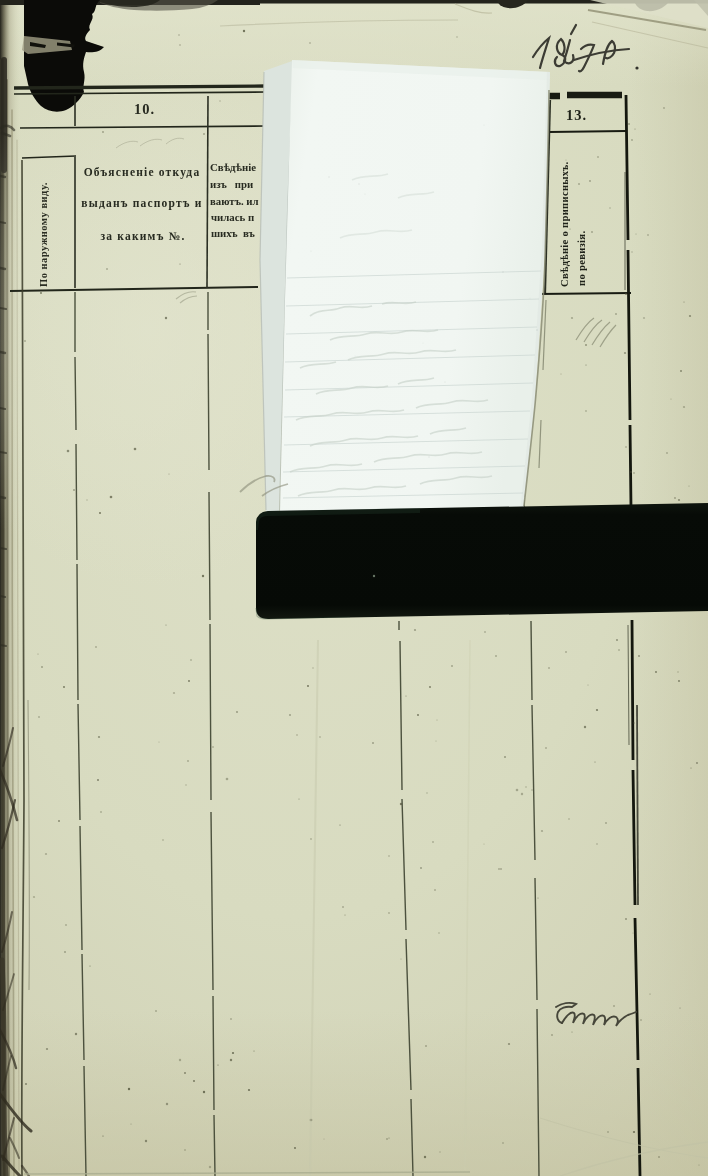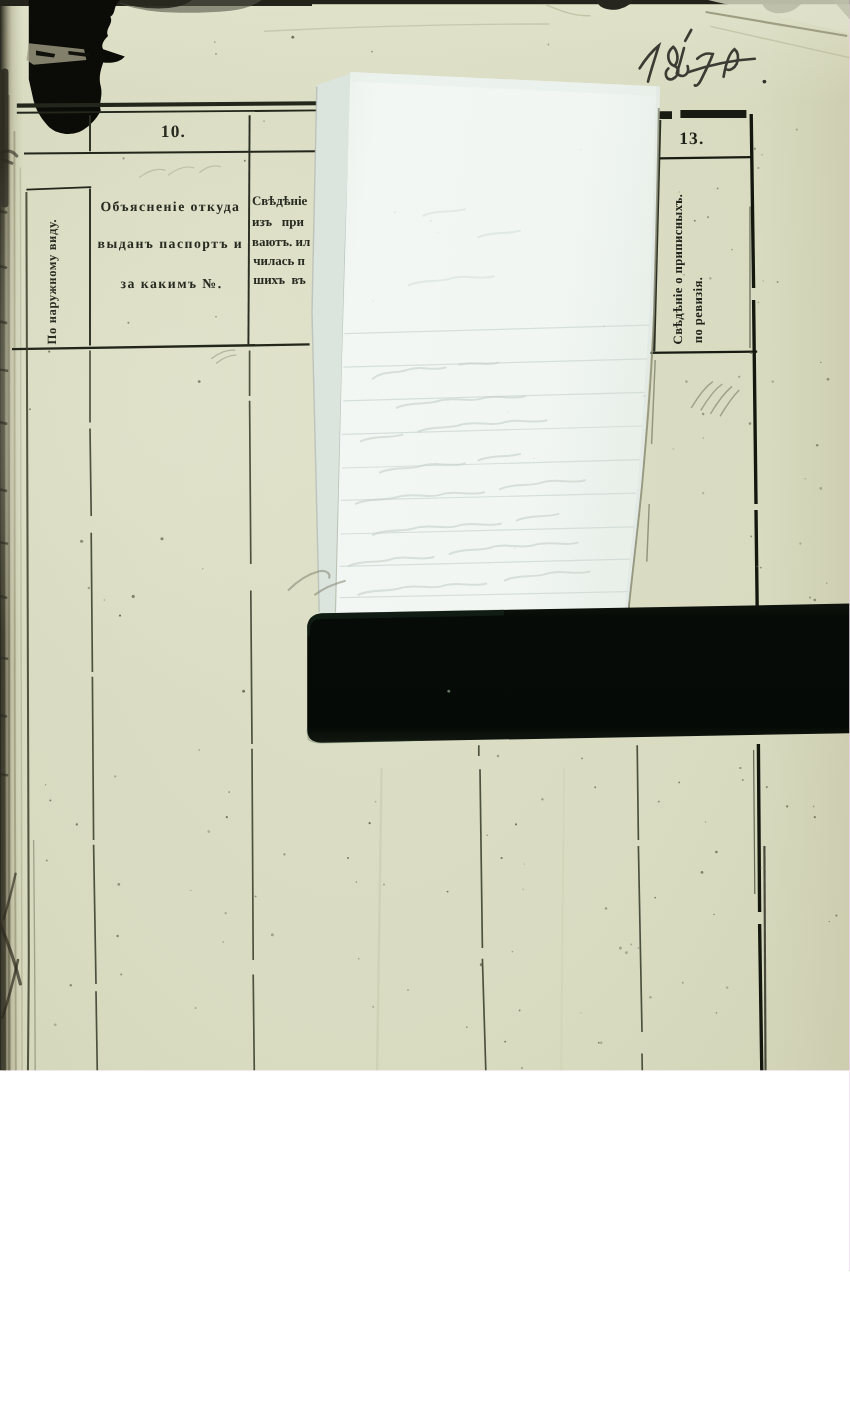--- a/index.html
+++ b/index.html
@@ -1,16 +1,16 @@
 <!DOCTYPE html>
 <html><head>
 <meta charset="utf-8">
 <style>
 html,body{margin:0;padding:0;}
-#stage{position:relative;width:708px;height:892px;overflow:hidden;background:#f0abfc;}
+#stage{position:relative;width:708px;height:1176px;overflow:hidden;background:#eab308;}
 svg{display:block;}
 </style>
 </head>
 <body>
 <div id="stage">
 <svg width="708" height="1176" viewBox="0 0 708 1176">
 <defs>
 <radialGradient id="pageshade" cx="42%" cy="28%" r="100%">
  <stop offset="0%" stop-color="#dee0c8"></stop>
  <stop offset="50%" stop-color="#d8dbc0"></stop>

